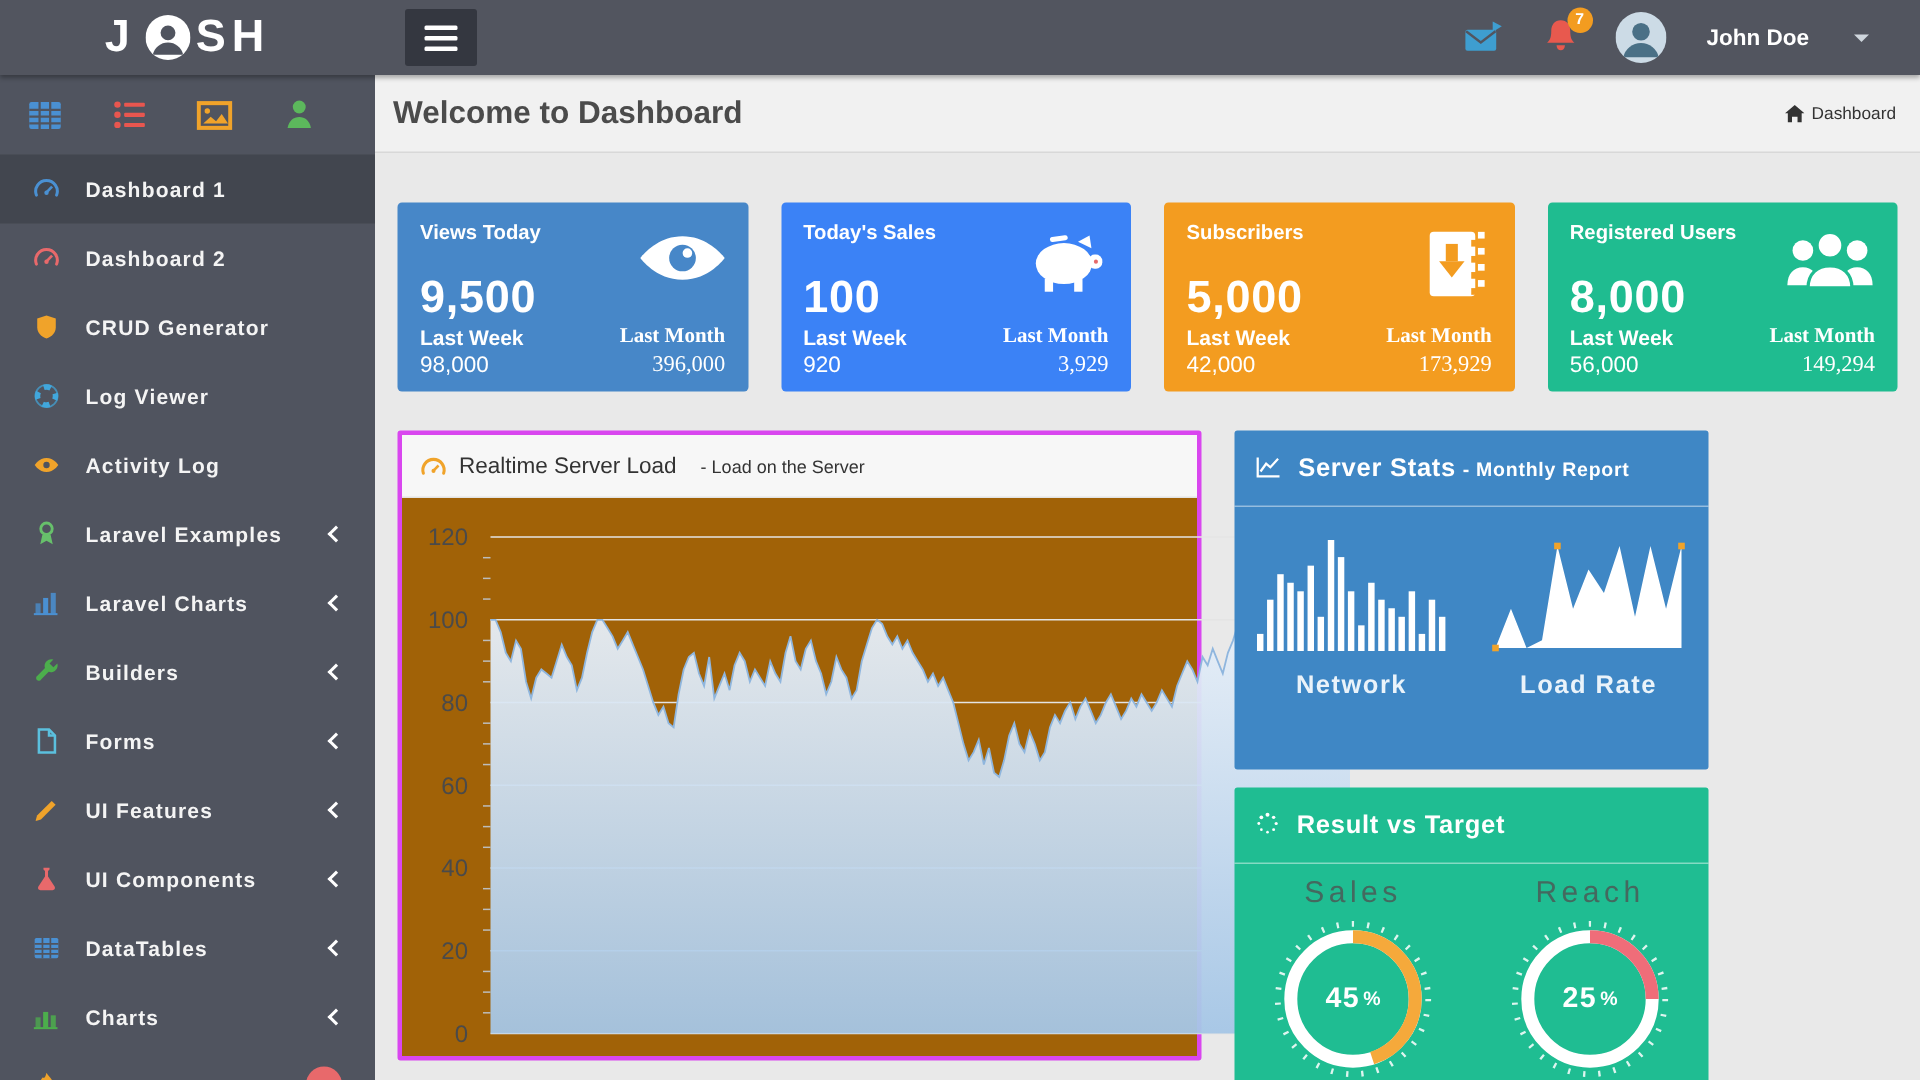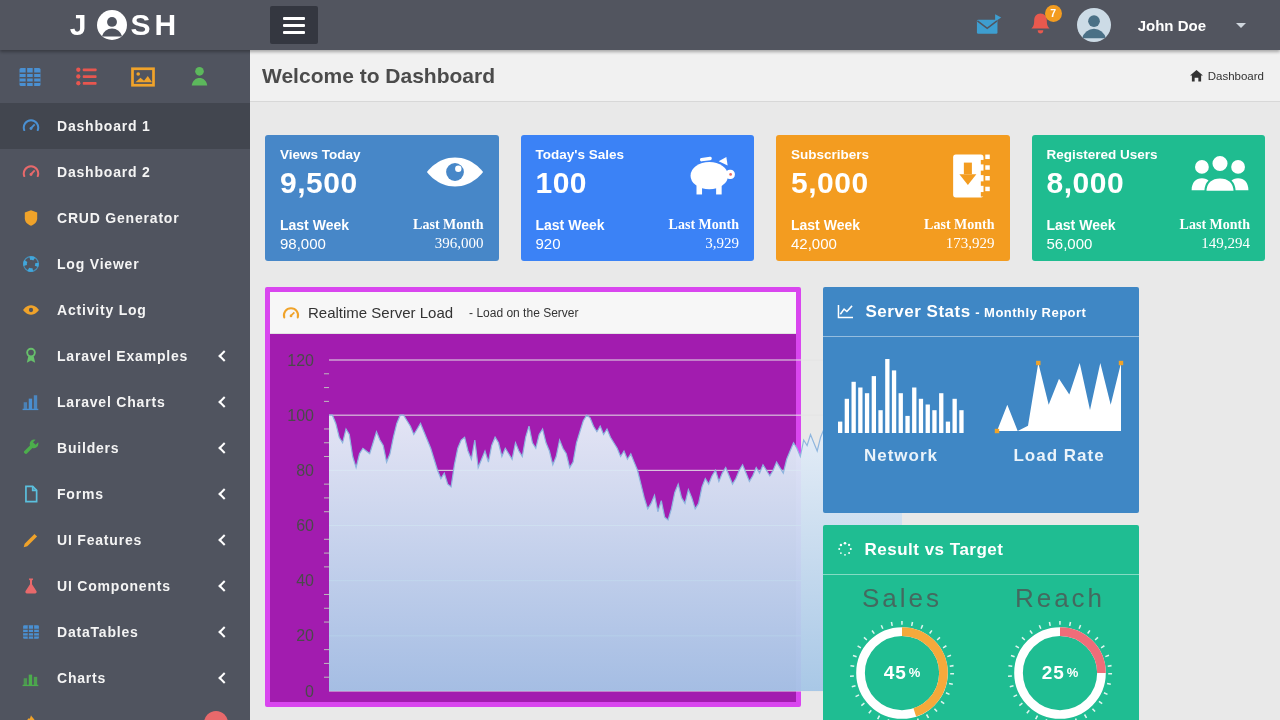--- a/index.html
+++ b/index.html
@@ -37,49 +37,49 @@
   
   .main { position:absolute; top:50px; left:250px; width:1030px; height:670px; background:#e9e9e9; overflow:hidden; }
   .page-header { height:52px; background:#f1f1f1; border-bottom:1px solid #d8d8d8; display:flex; align-items:center; justify-content:space-between; padding:0 16px 0 12px; }
   .page-title { font-size:21px; color:#4b4b4b; }
   .breadcrumb { display:flex; align-items:center; gap:5px; font-size:11.5px; color:#333; text-decoration:none; cursor:pointer; }
 
   
   .cards { margin:33px 15px 0 15px; display:grid; grid-template-columns:repeat(4,1fr); gap:22px; }
   .card { position:relative; height:126px; border-radius:3px; padding:12px 15px; overflow:hidden; }
   .card .ctitle { color:#fff; font-size:13.5px; font-weight:600; }
-  .card .cvalue { color:#fff; font-size:30px; font-weight:700; margin-top:4px; letter-spacing:.5px; }
+  .card .cvalue { color:#fff; font-size:30px; font-weight:700; margin-top:20px; letter-spacing:.5px; }
   .card .cicon { position:absolute; top:16px; right:14px; }
   .card .cbottom { position:absolute; left:15px; right:15px; bottom:9px; display:flex; justify-content:space-between; }
   .card .cb-label { color:#fff; font-size:14px; font-weight:600; }
   .card .cb-value { color:#fff; font-size:15px; margin-top:2px; }
   .card .cb-right { text-align:right;font-family:Liberation Serif, serif; }
 
   
   .row2 { margin:26px 15px 0 15px; display:flex; gap:22px; align-items:flex-start; }
-  .chart-panel { width:536px; height:420px; background:#a21caf; border:5px solid #d946ef; border-radius:2px; }
+  .chart-panel { width:536px; height:420px; background:#a16207; border:3px solid #d946ef; border-radius:2px; }
   .phead { height:42px; background:#f7f7f7; border-bottom:1px solid #e3e3e3; display:flex; align-items:center; gap:8px; padding:0 12px; }
   .phead .ptitle { font-size:15px; color:#333; }
   .phead .psub { font-size:12px; color:#333; margin-left:8px; }
   .pbody { padding:0; }
 
   .right-col { width:316px; display:flex; flex-direction:column; gap:12px; }
   .panel-blue { height:226px; background:#3f87c5; border-radius:2px; color:#fff; }
   .panel-green { height:240px; background:#1fbd92; border-radius:2px; color:#fff; }
   .rhead { padding:12px 14px 9px 14px; border-bottom:1px solid rgba(255,255,255,.45); margin:0 0 0 0; display:block; line-height:1.55; }
   .rhead .rt-main { font-size:17px; font-weight:700; color:#fff; letter-spacing:.5px; }
   .rhead .rt-sub { font-size:13px; font-weight:700; color:#fff; letter-spacing:.5px; }
   .rhead .rico { display:inline-block; vertical-align:-2px; margin-right:7px; }
   .stats-row { display:flex; justify-content:space-around; margin-top:18px; }
   .stat-col { display:flex; flex-direction:column; align-items:center; }
   .stat-label { margin-top:11px; font-size:17px; font-weight:700; color:#eaf3fa; letter-spacing:1px; }
 
   .knob-row { display:flex; justify-content:space-around; margin-top:6px; }
   .knob-col { display:flex; flex-direction:column; align-items:center; width:150px; }
-  .knob-label { font-size:26px; color:#44695f; letter-spacing:3px; margin-top:2px; }
+  .knob-label { font-size:20px; color:#44695f; letter-spacing:3px; margin-top:2px; }
   .knob-wrap { position:relative; width:108px; height:108px; margin-top:5px; }
   .knob-wrap svg { width:108px; height:108px; }
   .knob-text { position:absolute; inset:0; display:flex; align-items:center; justify-content:center; color:#fff; font-weight:700; }
   .knob-text .kv { font-size:19px; letter-spacing:1px; }
   .knob-text .ku { font-size:13px; margin-left:2px; }
 </style>
 </head>
 <body>
 
 <div class="app">

